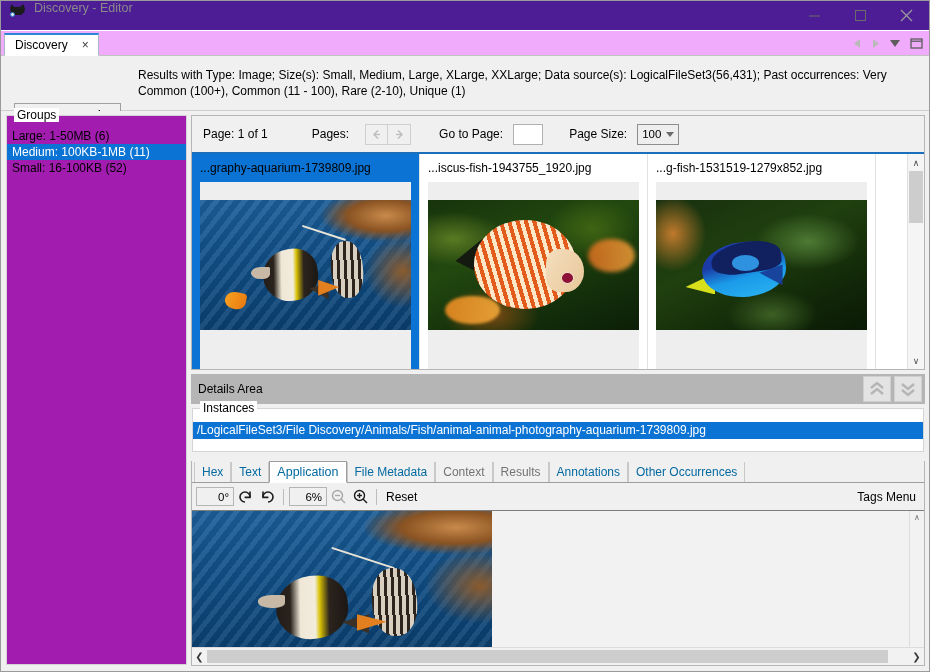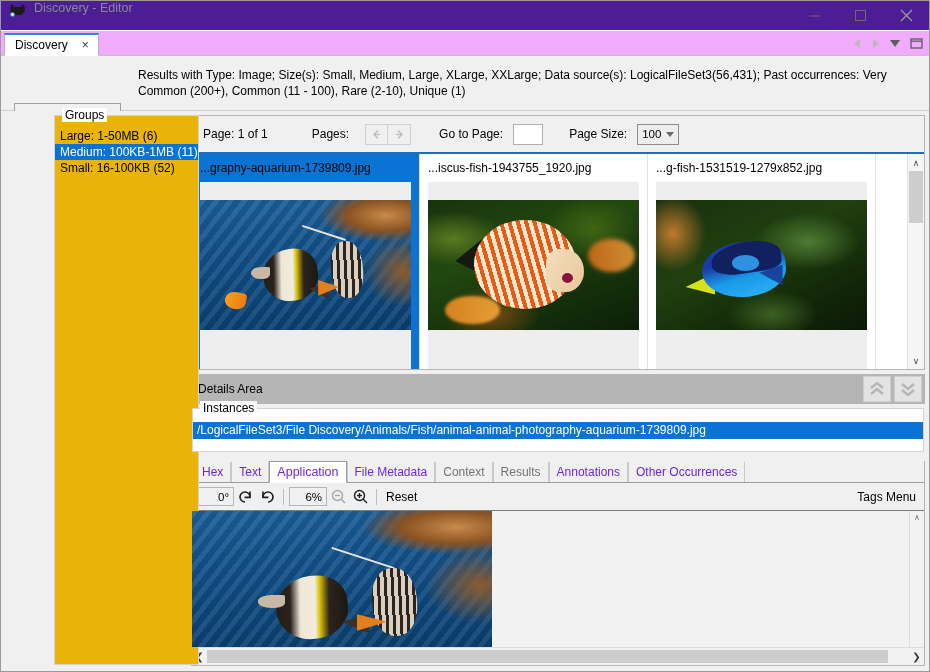--- a/index.html
+++ b/index.html
@@ -150,26 +150,25 @@
   
   .left-pane {
     width: 186px;
     flex: 0 0 auto;
     padding: 4px 0 6px 5px;
     box-sizing: border-box;
     display: flex;
   }
   .groupbox {
     border: 1px solid #d4d4d4;
-    background: #eab308;
+    background: #a21caf;
     flex: 1 1 auto;
     position: relative;
     padding-top: 3px;
     box-sizing: border-box;
-    margin-left: 48px;
   }
   .groupbox-legend {
     position: absolute;
     top: -8px; left: 7px;
     background: #ffffff;
     padding: 0 3px;
     font-size: 12px;
     color: #000;
   }
   .group-list { margin-top: 9px; }
@@ -565,21 +564,21 @@
   }
   .vtab {
     height: 20px;
     padding: 0 7px;
     font-size: 12px;
     display: flex; align-items: center;
     border-left: 1px solid #c9c9c9;
     border-right: 1px solid #c9c9c9;
     background: #f0f0f0;
     box-sizing: border-box;
-    color: #6d28d9;
+    color: #0369a1;
   }
   .vtab.active {
     background: #ffffff;
     border: 1px solid #9d9d9d;
     border-bottom: 1px solid #ffffff;
     height: 22px;
     position: relative; top: 1px;
     font-size: 12.5px;
   }
   .vtab.disabled { color: #737373; }
@@ -721,21 +720,21 @@
         <svg width="13" height="11" viewBox="0 0 13 11">
             <rect x="1" y="1" width="11" height="9" fill="none" stroke="#5d5d5d" stroke-width="1.3"></rect>
             <line x1="1" y1="3.2" x2="12" y2="3.2" stroke="#5d5d5d" stroke-width="1.3"></line>
           </svg>
       </span>
     </div>
   </div>
 
   <div class="summary-row">
     <button class="new-search-btn">New Search</button>
-    <div class="summary-text">Results with Type: Image; Size(s): Small, Medium, Large, XLarge, XXLarge; Data source(s): LogicalFileSet3(56,431); Past occurrences: Very Common (200+), Common (11 - 100), Rare (2-10), Unique (1)</div>
+    <div class="summary-text">Results with Type: Image; Size(s): Small, Medium, Large, XLarge, XXLarge; Data source(s): LogicalFileSet3(56,431); Past occurrences: Very Common (100+), Common (11 - 100), Rare (2-10), Unique (1)</div>
   </div>
 
   <div class="body-split">
 
     <div class="left-pane">
       <div class="groupbox">
         <div class="groupbox-legend">Groups</div>
         <div class="group-list">
           <div class="group-item">Large: 1-50MB (6)</div>
           <div class="group-item selected">Medium: 100KB-1MB (11)</div>

